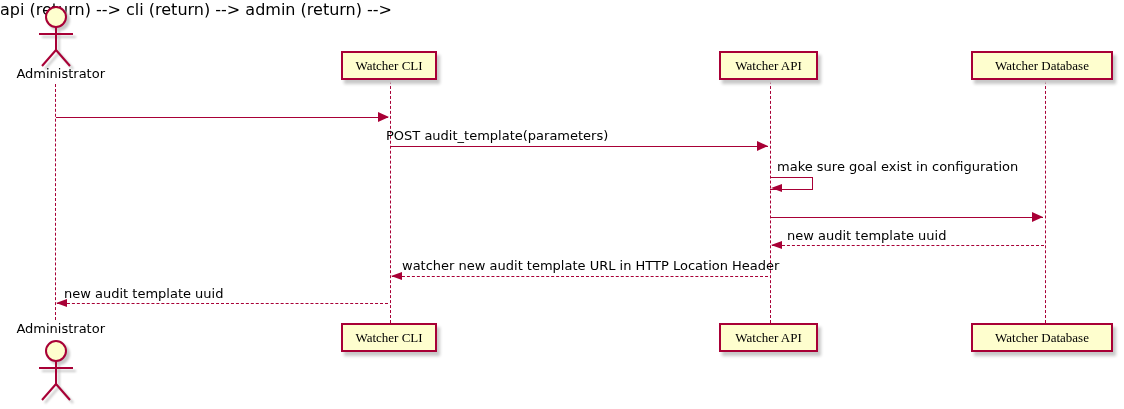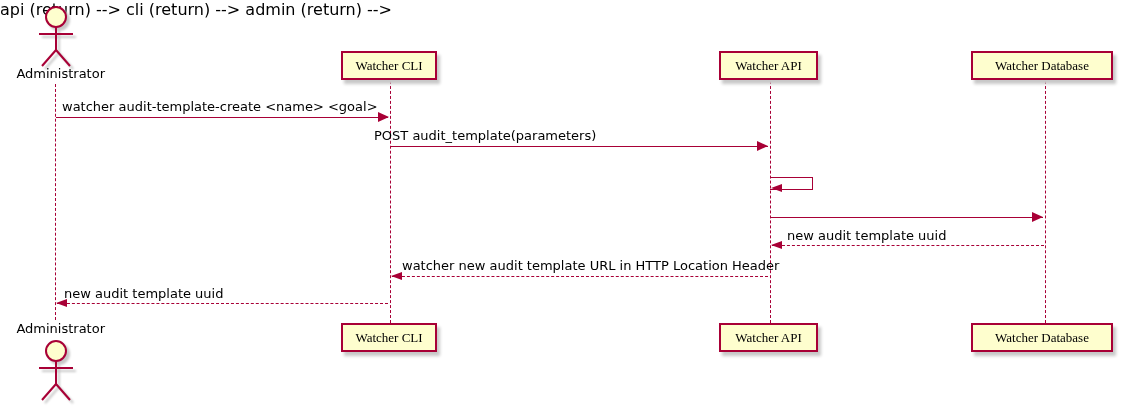--- a/index.html
+++ b/index.html
@@ -53,30 +53,30 @@
     <line x1="22" y1="46" x2="36" y2="62"></line>
   </svg>
   <div class="alabel" style="left:5px;top:66px;width:100px">Administrator</div>
 
   
   <div class="box" style="left:341px;top:51px;width:92px">Watcher CLI</div>
   <div class="box" style="left:719px;top:51px;width:95px">Watcher API</div>
   <div class="box" style="left:971px;top:51px;width:138px">Watcher Database</div>
 
   
-  <div class="mlabel" style="left:62px;top:99px">watcher audit-template-create &lt;name&gt; &lt;goal&gt;</div>
   <div class="mline" style="left:56px;top:117px;width:332px"></div>
   <div class="arr r" style="left:378px;top:112px"></div>
 
   
-  <div class="mlabel" style="left:374px;top:128px">POST audit_template(parameters)</div>
+  <div class="mlabel" style="left:386px;top:128px">POST audit_template(parameters)</div>
   <div class="mline" style="left:391px;top:146px;width:377px"></div>
   <div class="arr r" style="left:757px;top:141px"></div>
 
   
+  <div class="mlabel" style="left:777px;top:159px">make sure goal exist in configuration</div>
   <div class="selfbox" style="left:770px;top:177px"></div>
   <div class="arr l" style="left:771px;top:184px"></div>
 
   
   <div class="mline" style="left:771px;top:217px;width:272px"></div>
   <div class="arr r" style="left:1032px;top:212px"></div>
 
    api (return) --&gt;
   <div class="mlabel" style="left:787px;top:228px">new audit template uuid</div>
   <div class="mline dashed" style="left:772px;top:245px;width:272px"></div>

